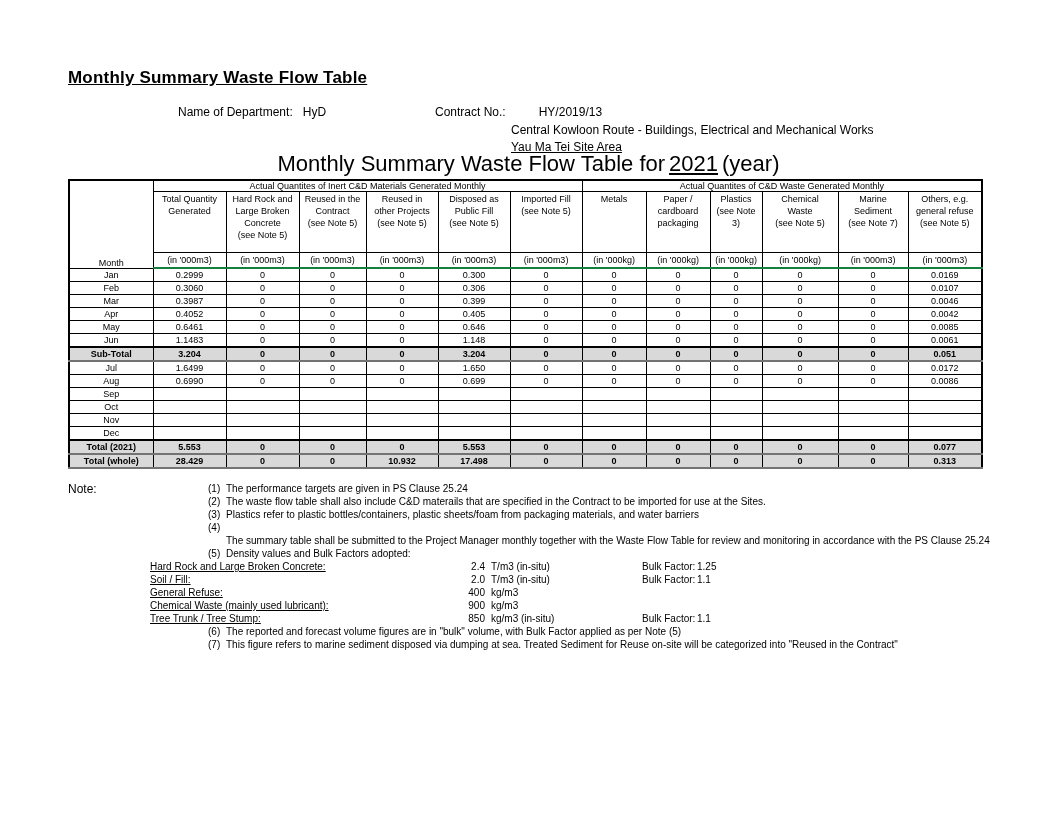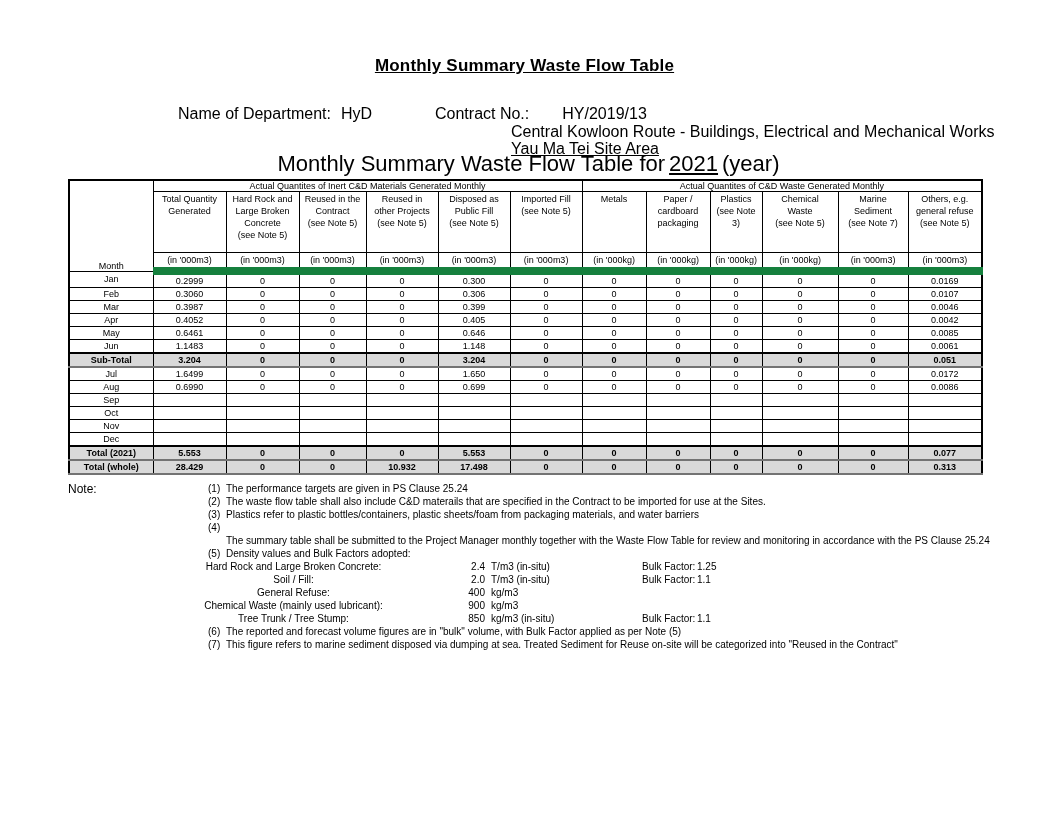--- a/index.html
+++ b/index.html
@@ -2,25 +2,25 @@
 <html style="--total-bg: #d9d9d9;"><head>
 <meta charset="utf-8">
 <style>
   html,body { margin:0; padding:0; background:#ffffff; }
   .page {
     position:relative; width:1056px; height:817px; background:#ffffff;
     font-family:"Liberation Sans", "DejaVu Sans", sans-serif; color:#000;
     overflow:hidden;
   }
   .doc-title {
-    position:absolute; left:68px; top:56px; width:913px;
-    text-align:center; font-size:17px; font-weight:bold;
+    position:absolute; left:68px; top:68px; width:913px;
+    text-align:left; font-size:17px; font-weight:bold;
     text-decoration:underline; letter-spacing:0.2px;
   }
-  .hdr-line { position:absolute; font-size:16px; white-space:nowrap; }
+  .hdr-line { position:absolute; font-size:12px; white-space:nowrap; }
   .dept-line   { left:178px; top:105px; }
   .dept-value  { margin-left:10px; }
   .contract-line { left:435px; top:105px; }
   .contract-value { margin-left:22px;padding-left:11px; }
   .contract-desc { left:511px; top:123px; }
   .site-area     { left:511px; top:140px; text-decoration:underline; }
   .subtitle {
     position:absolute; left:72px; top:151px; width:913px;
     text-align:center; font-size:22px;
   }
@@ -33,38 +33,38 @@
   }
   table.wft td {
     border:1px solid #000; padding:0 1px; text-align:center;
     height:12px; line-height:12px; overflow:hidden;
   }
   tr.group-row td { height:10px; line-height:10px; }
   tr.colhead-row td {
     height:59px; vertical-align:top; line-height:12px;
     white-space:pre-line; padding-top:1px;
   }
-  tr.units-row td { height:14px; line-height:14px; border-bottom:8px solid #15803d; }
+  tr.units-row td { height:14px; line-height:14px; border-bottom:2px solid #15803d; }
   td.month-head {
     vertical-align:bottom; border-right:2px solid #000;
     border-bottom:2px solid #000; line-height:13px;
   }
   td.row-label { text-align:right; padding-right:3px; border-right:2px solid #000; }
   td.grp2 { border-left:2px solid #000; }
   tr.total-row td {
     background:var(--total-bg, #d9d9d9); font-weight:bold;
     border-top:2px solid #000; border-bottom:2px solid #737373;
   }
 
   .notes { position:absolute; left:0; top:0; width:1056px; height:817px; }
   .note-label { position:absolute; left:68px; top:482px; font-size:12px; }
   .note-line { position:absolute; left:0; width:1056px; height:13px; line-height:13px; font-size:10px; }
   .note-num  { position:absolute; left:208px; }
   .note-text { position:absolute; left:226px; white-space:nowrap; }
-  .d-label { position:absolute; left:150px; width:287px; text-align:center; white-space:nowrap; }
+  .d-label { position:absolute; left:150px; width:287px; text-align:left; white-space:nowrap;text-decoration:underline; }
   .d-value { position:absolute; left:445px; width:40px; text-align:right; }
   .d-unit  { position:absolute; left:491px; white-space:nowrap; }
   .d-bulk-label { position:absolute; left:642px; }
   .d-bulk-value { position:absolute; left:697px; }
 </style>
 </head>
 <body>
 
 <div class="page">
 

